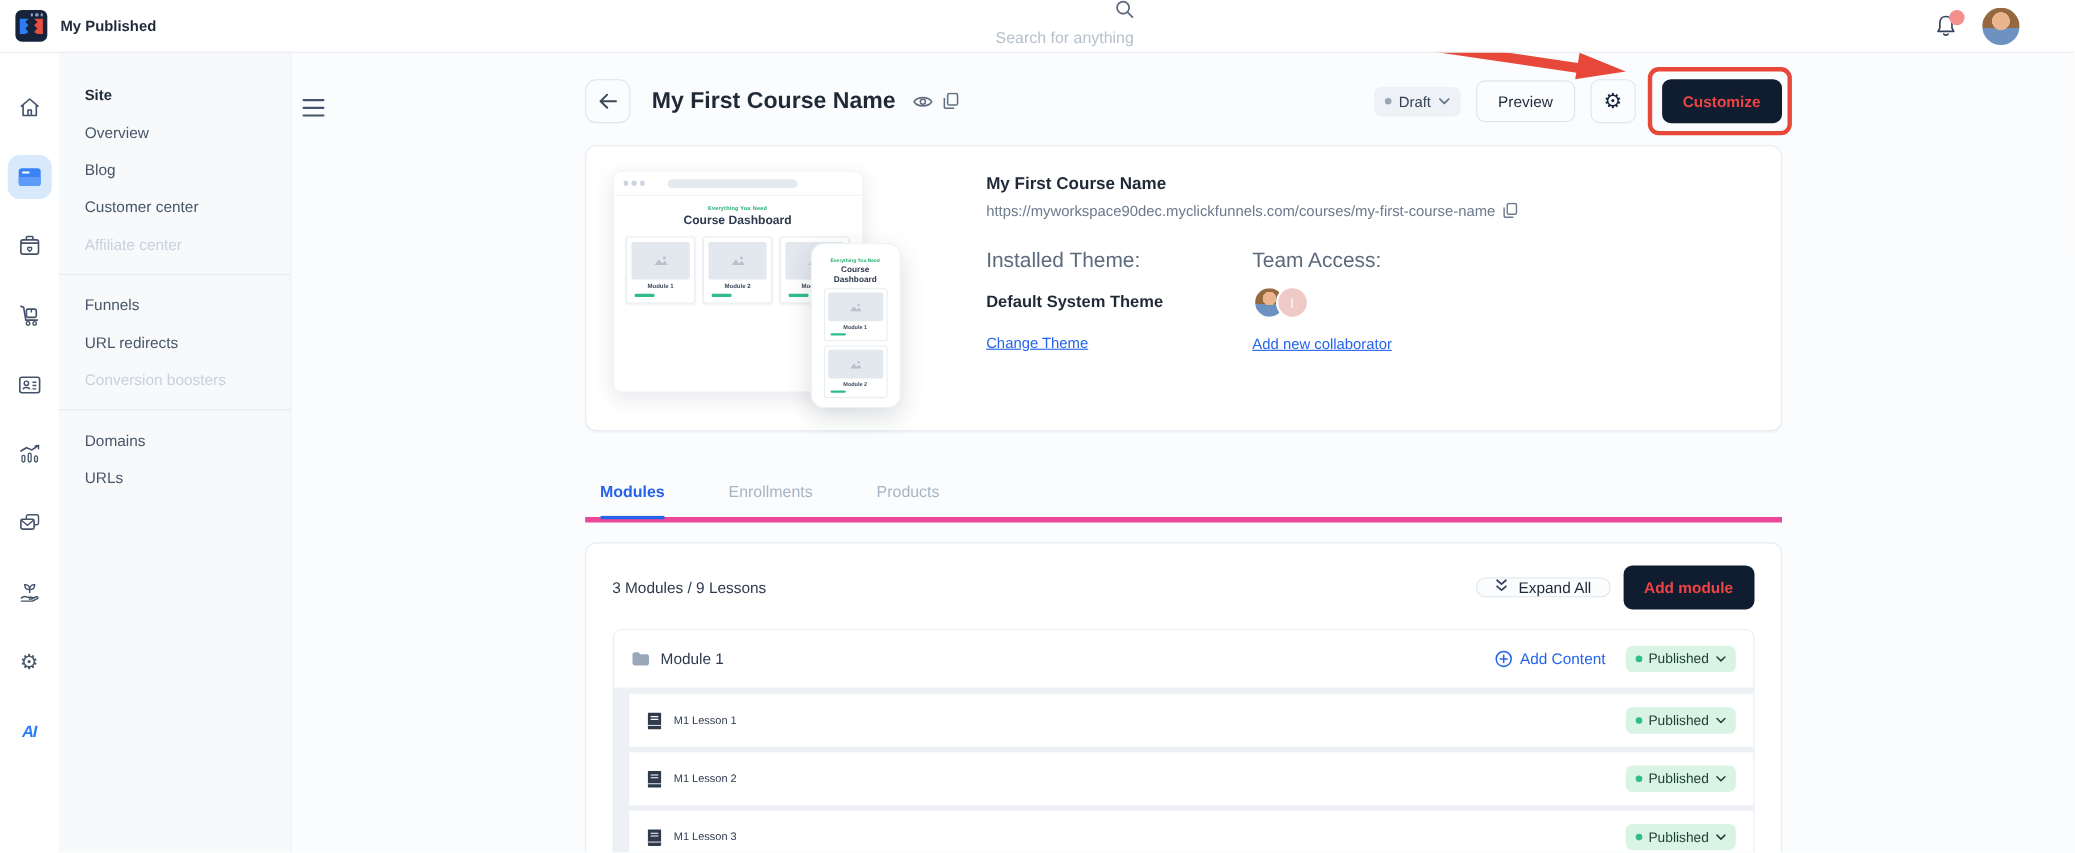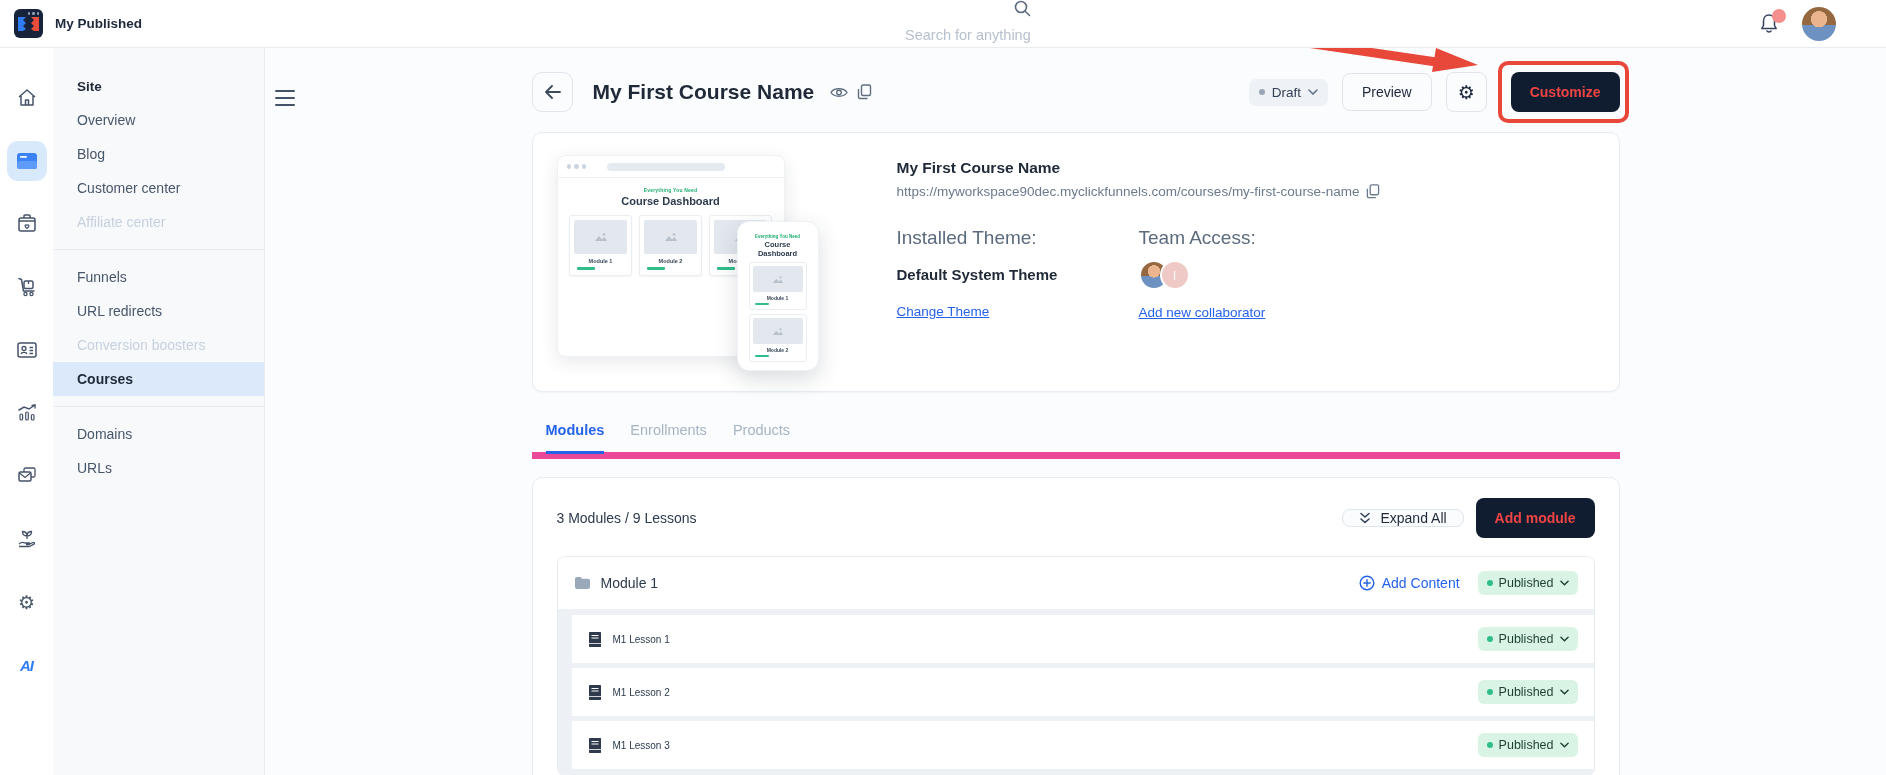--- a/index.html
+++ b/index.html
@@ -105,32 +105,32 @@
   .mt20 { margin-top:21px; } .mt14 { margin-top:15px; }
   .avatars { display:flex; margin-top:11px; }
   .avatar-sm { width:30px; height:30px; border-radius:50%; border:2px solid #fff; flex:none;
     background:
       radial-gradient(circle at 50% 36%, #e9b48e 0 29%, rgba(0,0,0,0) 30%),
       linear-gradient(180deg, #96683f 0 54%, #6d92c1 54% 100%); }
   .avatar-init { width:30px; height:30px; border-radius:50%; border:2px solid #fff; margin-left:-9px;
     background:#eec9c5; color:rgba(255,255,255,.85); font-size:13px; display:grid; place-items:center; }
 
   
-  .tabs { margin-top:30px; display:flex; gap:26px; border-bottom:7px solid #ec4899; padding-left:14px; }
+  .tabs { margin-top:48px; display:flex; gap:58px; border-bottom:5px solid #ec4899; padding-left:14px; }
   .tab { font-size:14.5px; color:#a7b4c3; padding-bottom:13px; border-bottom:3px solid transparent;
     margin-bottom:-2px; cursor:pointer; }
   .tab.active { color:#2563eb; font-weight:600; border-bottom-color:#2563eb; }
 
   
   .panel { margin-top:18px; background:#fff; border:1px solid #e8edf3; border-radius:10px;
     box-shadow:0 1px 2px rgba(16,24,40,.04); padding:20px 24px 26px; }
   .panel-head { display:flex; align-items:center; }
   .summary { font-size:14px; color:#2d3a4d; }
   .panel-actions { margin-left:auto; display:flex; gap:12px; align-items:center; }
-  .btn-expand { display:inline-flex; align-items:center; gap:9px; background:#fbfcfd; border:1px solid #dfe5ec;
+  .btn-expand { display:inline-flex; gap:9px; background:#fbfcfd; border:1px solid #dfe5ec;
     border-radius:8px; padding:0 16px; font-size:14px; font-weight:500; color:#1e293b; cursor:pointer; font-family:inherit; }
   .module-box { margin-top:18px; border:1px solid #e6ebf1; border-radius:8px; overflow:hidden; }
   .module-head { display:flex; align-items:center; gap:10px; padding:14px 16px; background:#fff; }
   .module-name { font-size:14px; color:#2d3a4d; }
   .module-right { margin-left:auto; display:flex; align-items:center; gap:18px; }
   .add-content { display:inline-flex; align-items:center; gap:7px; color:#2563eb; font-size:14px; font-weight:400; cursor:pointer; }
   .badge-pub { display:inline-flex; align-items:center; gap:6px; background:#d9f3e4; border-radius:6px;
     padding:5px 9px; font-size:12.5px; color:#1d3f33; cursor:pointer; }
   .badge-pub .dot { width:6px; height:6px; border-radius:50%; background:#2fbe8a; }
   .lessons { background:#edf1f6; padding:1px 0; }
@@ -248,21 +248,20 @@
   <nav class="menu">
     <div class="menu-header">Site</div>
     <div class="menu-item">Overview</div>
     <div class="menu-item">Blog</div>
     <div class="menu-item">Customer center</div>
     <div class="menu-item disabled">Affiliate center</div>
     <hr class="menu-divider">
     <div class="menu-item">Funnels</div>
     <div class="menu-item">URL redirects</div>
     <div class="menu-item disabled">Conversion boosters</div>
-    <div class="menu-item active">Courses</div>
     <hr class="menu-divider">
     <div class="menu-item">Domains</div>
     <div class="menu-item">URLs</div>
   </nav>
 
   <main class="main">
     <div class="hamburger">
         <i></i>
         <i></i>
         <i></i>

